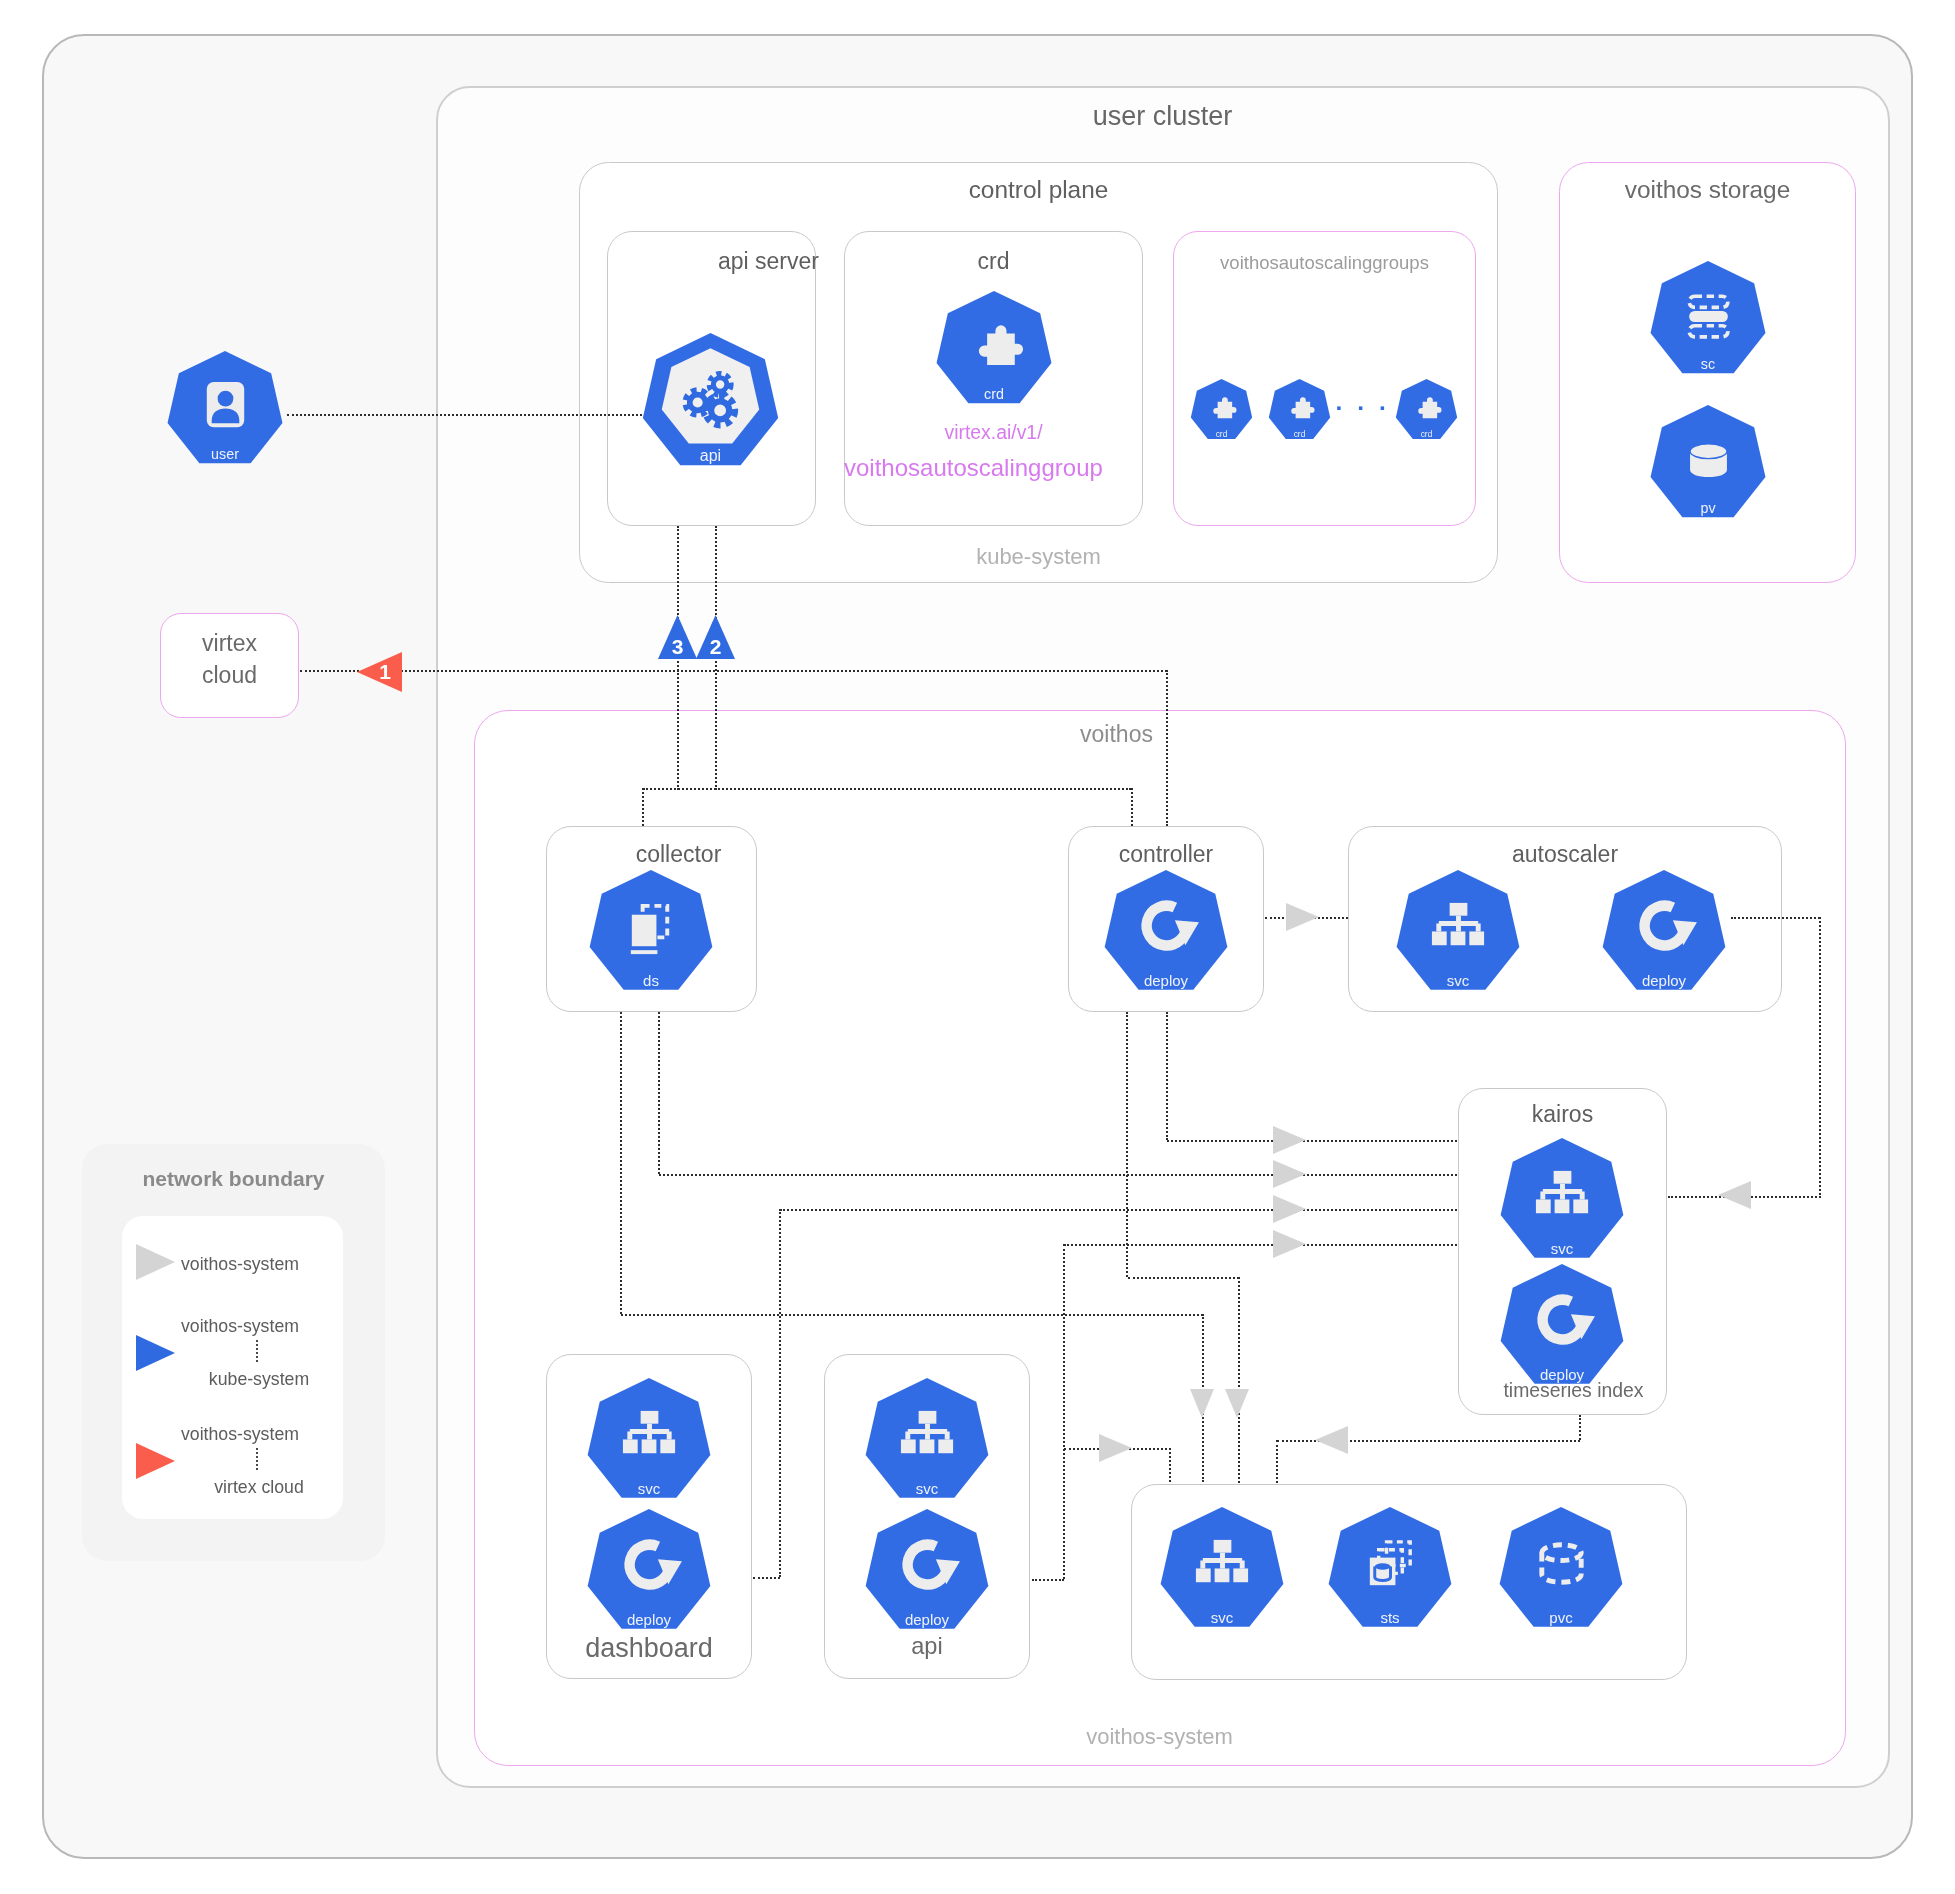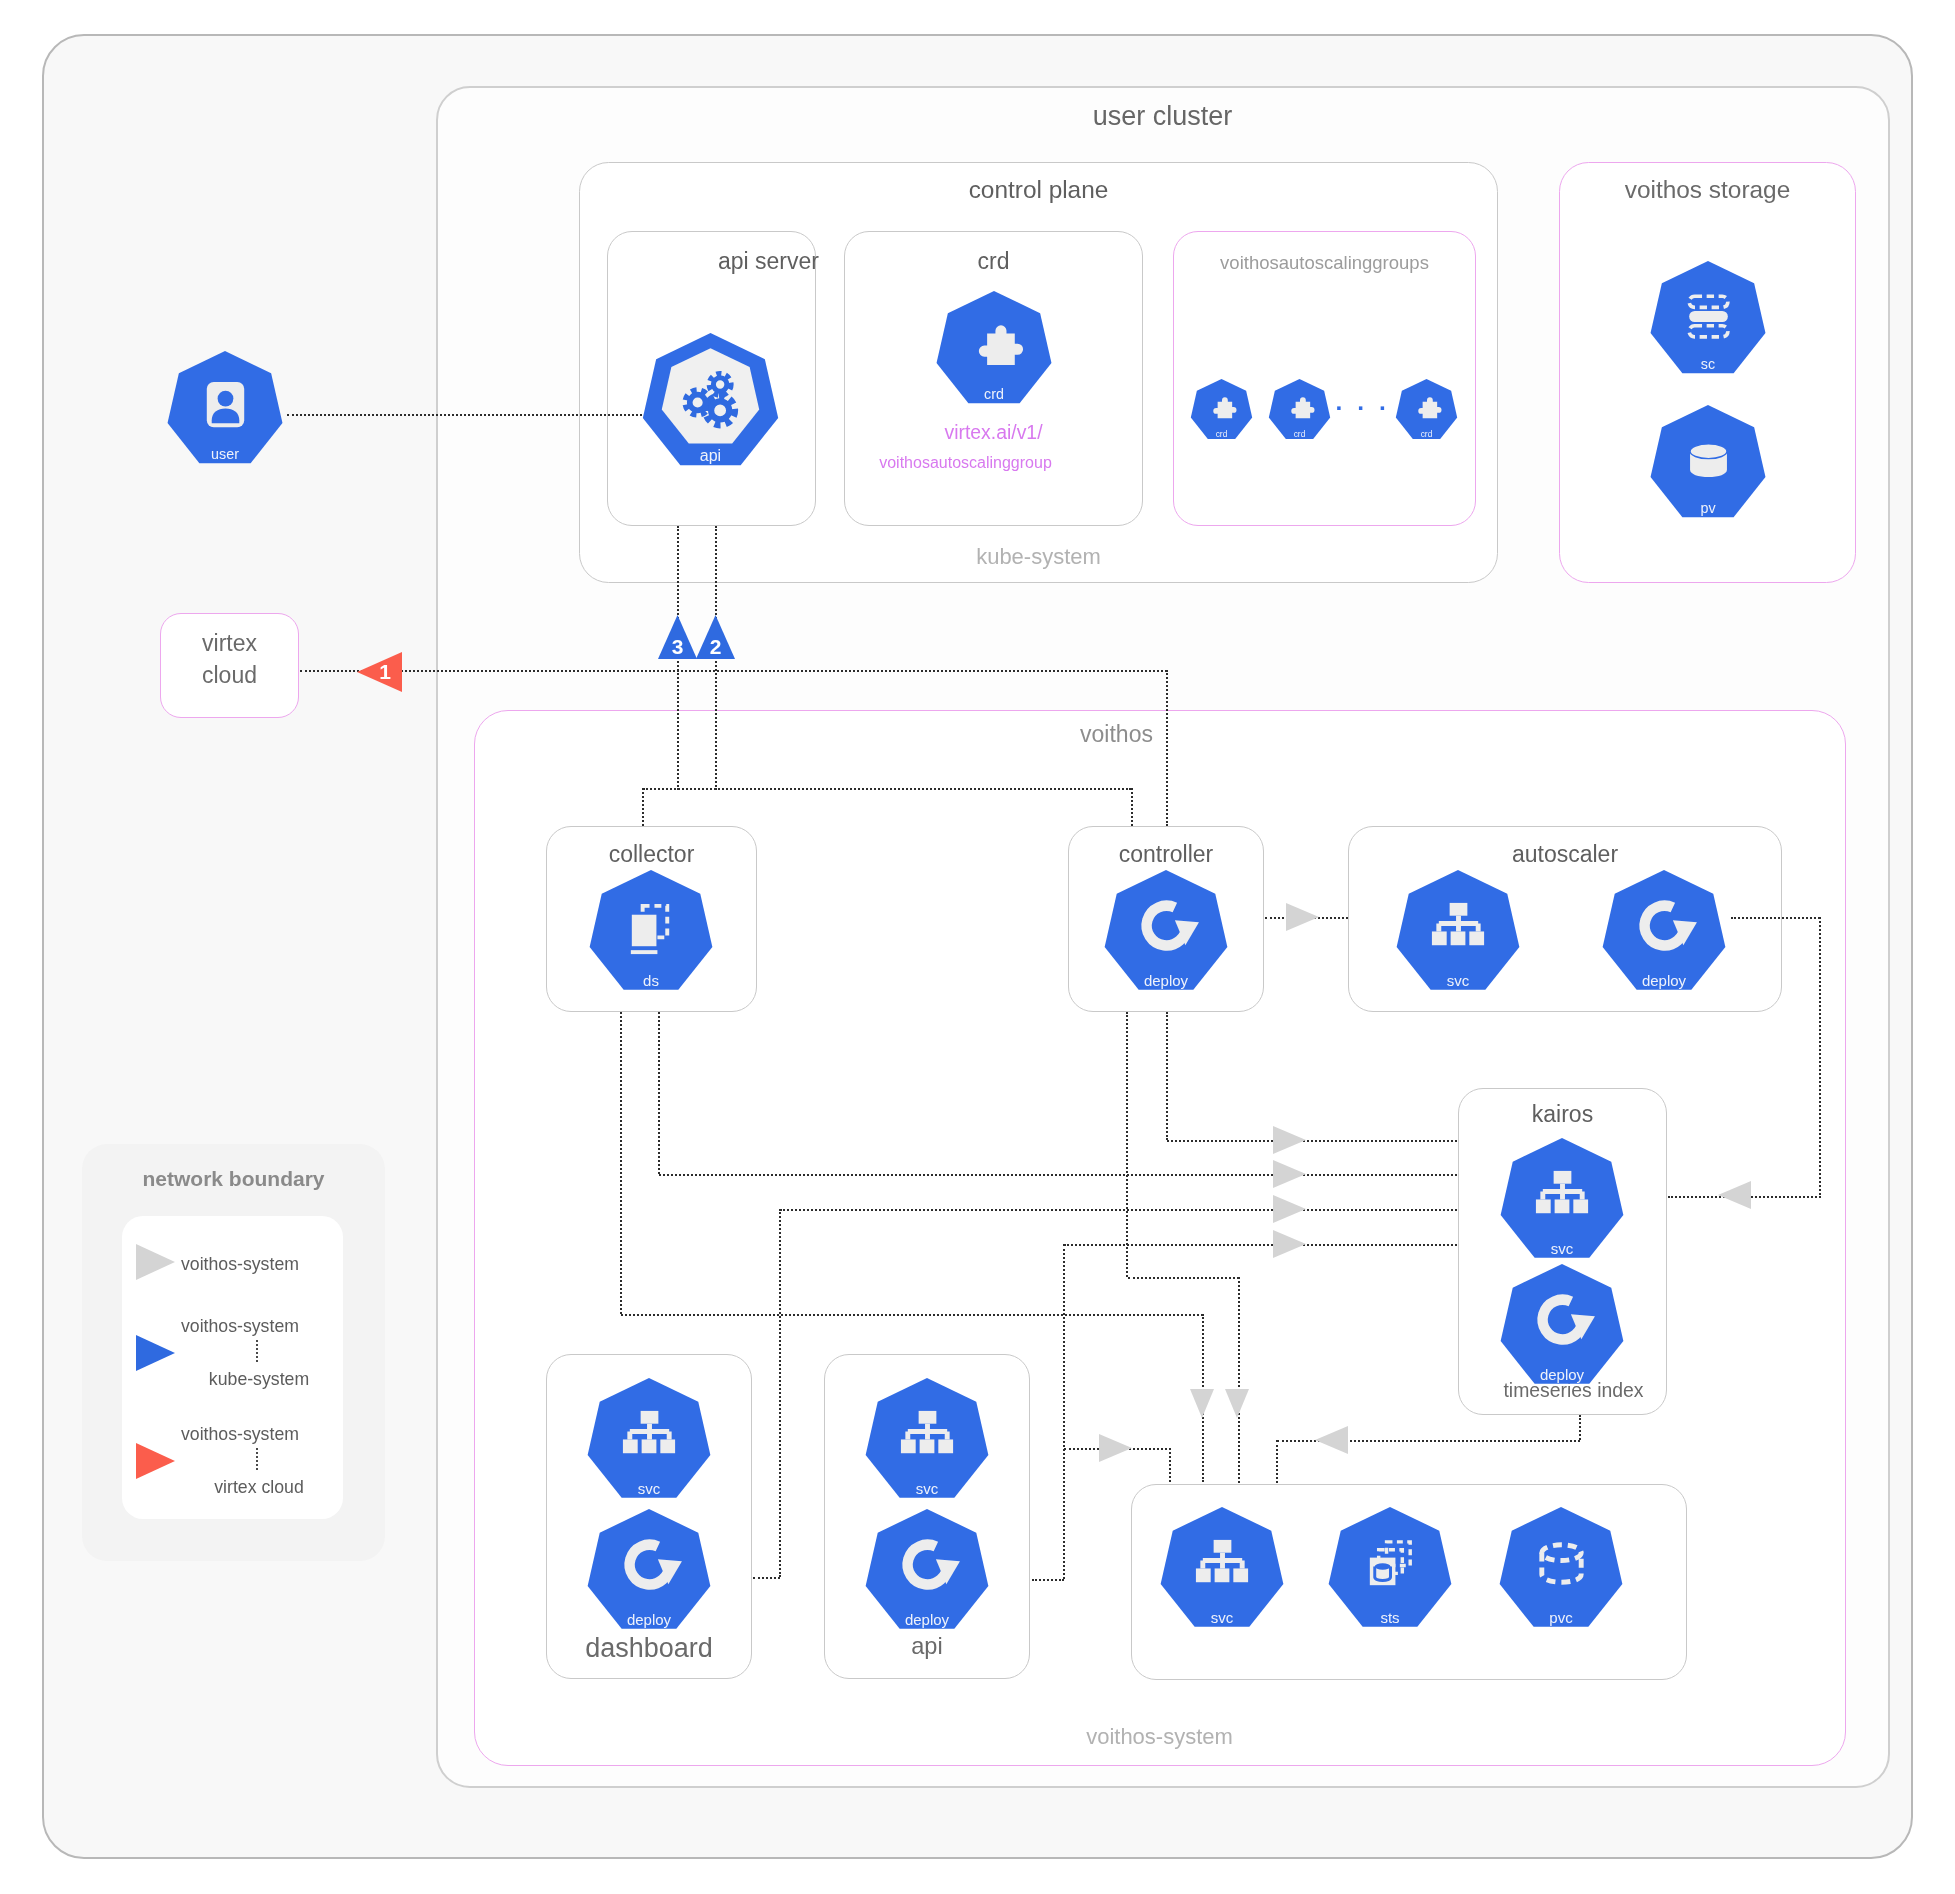--- a/index.html
+++ b/index.html
@@ -63,39 +63,39 @@
   <div class="box" style="left:579px;top:162px;width:919px;height:421px;border:1.7px solid #c9c9c9;border-radius:29.5px;background:#ffffff;"></div>
   <div class="title" style="left:828px;top:176px;width:421px;font-size:24.4px;">control plane</div>
   <div class="title sub" style="left:828px;top:544px;width:421px;font-size:22px;">kube-system</div>
 
   <div class="box" style="left:607px;top:231px;width:209px;height:295px;border:1.7px solid #c9c9c9;border-radius:25px;background:#ffffff;"></div>
   <div class="title" style="left:607px;top:248px;width:251px;font-size:23px;padding-left:36px;">api server</div>
 
   <div class="box" style="left:844px;top:231px;width:299px;height:295px;border:1.7px solid #c9c9c9;border-radius:25px;background:#ffffff;"></div>
   <div class="title" style="left:844px;top:248px;width:299px;font-size:23px;">crd</div>
   <div class="title" style="left:844px;top:421px;width:299px;font-size:19.4px;color:#d879ef;">virtex.ai/v1/</div>
-  <div class="title" style="left:844px;top:454px;width:243px;font-size:16px;color:#d879ef;">voithosautoscalinggroup</div>
+  <div class="title" style="left:844px;top:454px;width:243px;font-size:24px;color:#d879ef;">voithosautoscalinggroup</div>
 
   <div class="box" style="left:1173px;top:231px;width:303px;height:295px;border:1.7px solid #eda7ee;border-radius:25px;background:#ffffff;"></div>
   <div class="title" style="left:1173px;top:252px;width:303px;font-size:18.5px;color:#9c9c9c;">voithosautoscalinggroups</div>
   <div class="title" style="left:1323px;top:394px;width:80px;font-size:24.4px;color:#316ce5;font-weight:bold;letter-spacing:3.4px;">· · ·</div>
 
   <div class="box" style="left:1559px;top:162px;width:297px;height:421px;border:1.7px solid #eda7ee;border-radius:29.5px;background:#ffffff;"></div>
   <div class="title" style="left:1559px;top:176px;width:297px;font-size:24.4px;color:#6a6a6a;">voithos storage</div>
 
   <div class="box" style="left:160px;top:613px;width:139px;height:105px;border:1.7px solid #eda7ee;border-radius:21px;background:#ffffff;"></div>
   <div class="title" style="left:160px;top:630px;width:139px;font-size:23px;color:#6a6a6a;">virtex</div>
   <div class="title" style="left:160px;top:662px;width:139px;font-size:23px;color:#6a6a6a;">cloud</div>
 
   <div class="box rounded" style="left:474px;top:710px;width:1372px;height:1056px;border:1.7px solid #eda7ee;background:#ffffff;"></div>
   <div class="title" style="left:1032px;top:721px;width:169px;font-size:23px;color:#8d8d8d;">voithos</div>
   <div class="title sub" style="left:949px;top:1724px;width:421px;font-size:22px;">voithos-system</div>
 
   <div class="box" style="left:546px;top:826px;width:211px;height:186px;border:1.7px solid #c9c9c9;border-radius:25px;background:#ffffff;"></div>
-  <div class="title" style="left:546px;top:841px;width:211px;font-size:23px;">collector</div>
+  <div class="title" style="left:546px;top:841px;width:211px;font-size:23px;padding-left:27px;">collector</div>
 
   <div class="box" style="left:1068px;top:826px;width:196px;height:186px;border:1.7px solid #c9c9c9;border-radius:25px;background:#ffffff;"></div>
   <div class="title" style="left:1068px;top:841px;width:196px;font-size:23px;">controller</div>
 
   <div class="box" style="left:1348px;top:826px;width:434px;height:186px;border:1.7px solid #c9c9c9;border-radius:25px;background:#ffffff;"></div>
   <div class="title" style="left:1348px;top:841px;width:434px;font-size:23px;">autoscaler</div>
 
   <div class="box" style="left:1458px;top:1088px;width:209px;height:327px;border:1.7px solid #c9c9c9;border-radius:25px;background:#ffffff;"></div>
   <div class="title" style="left:1458px;top:1101px;width:209px;font-size:23px;">kairos</div>
   <div class="title" style="left:1458px;top:1379px;width:231px;font-size:19.4px;color:#6a6a6a;">timeseries index</div>

